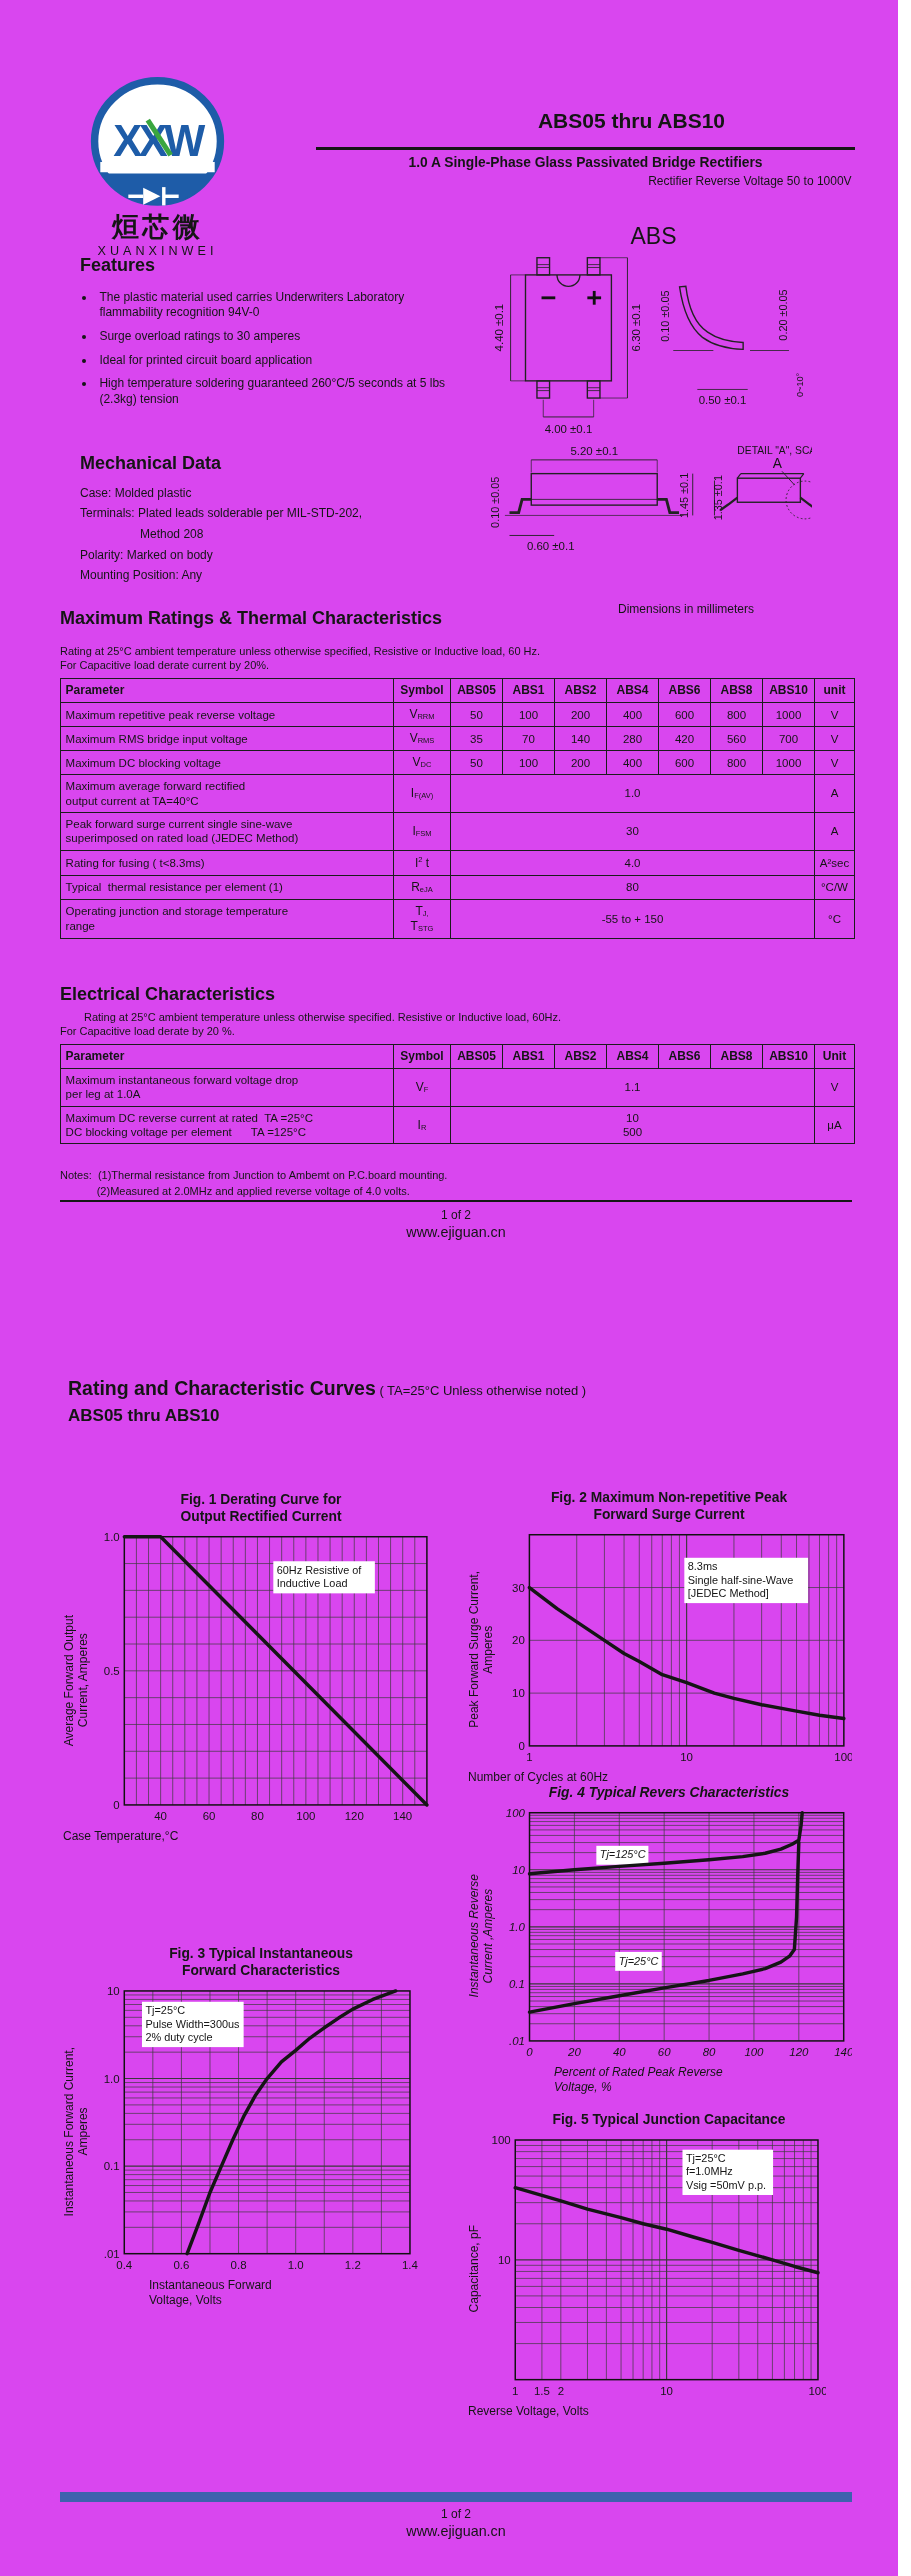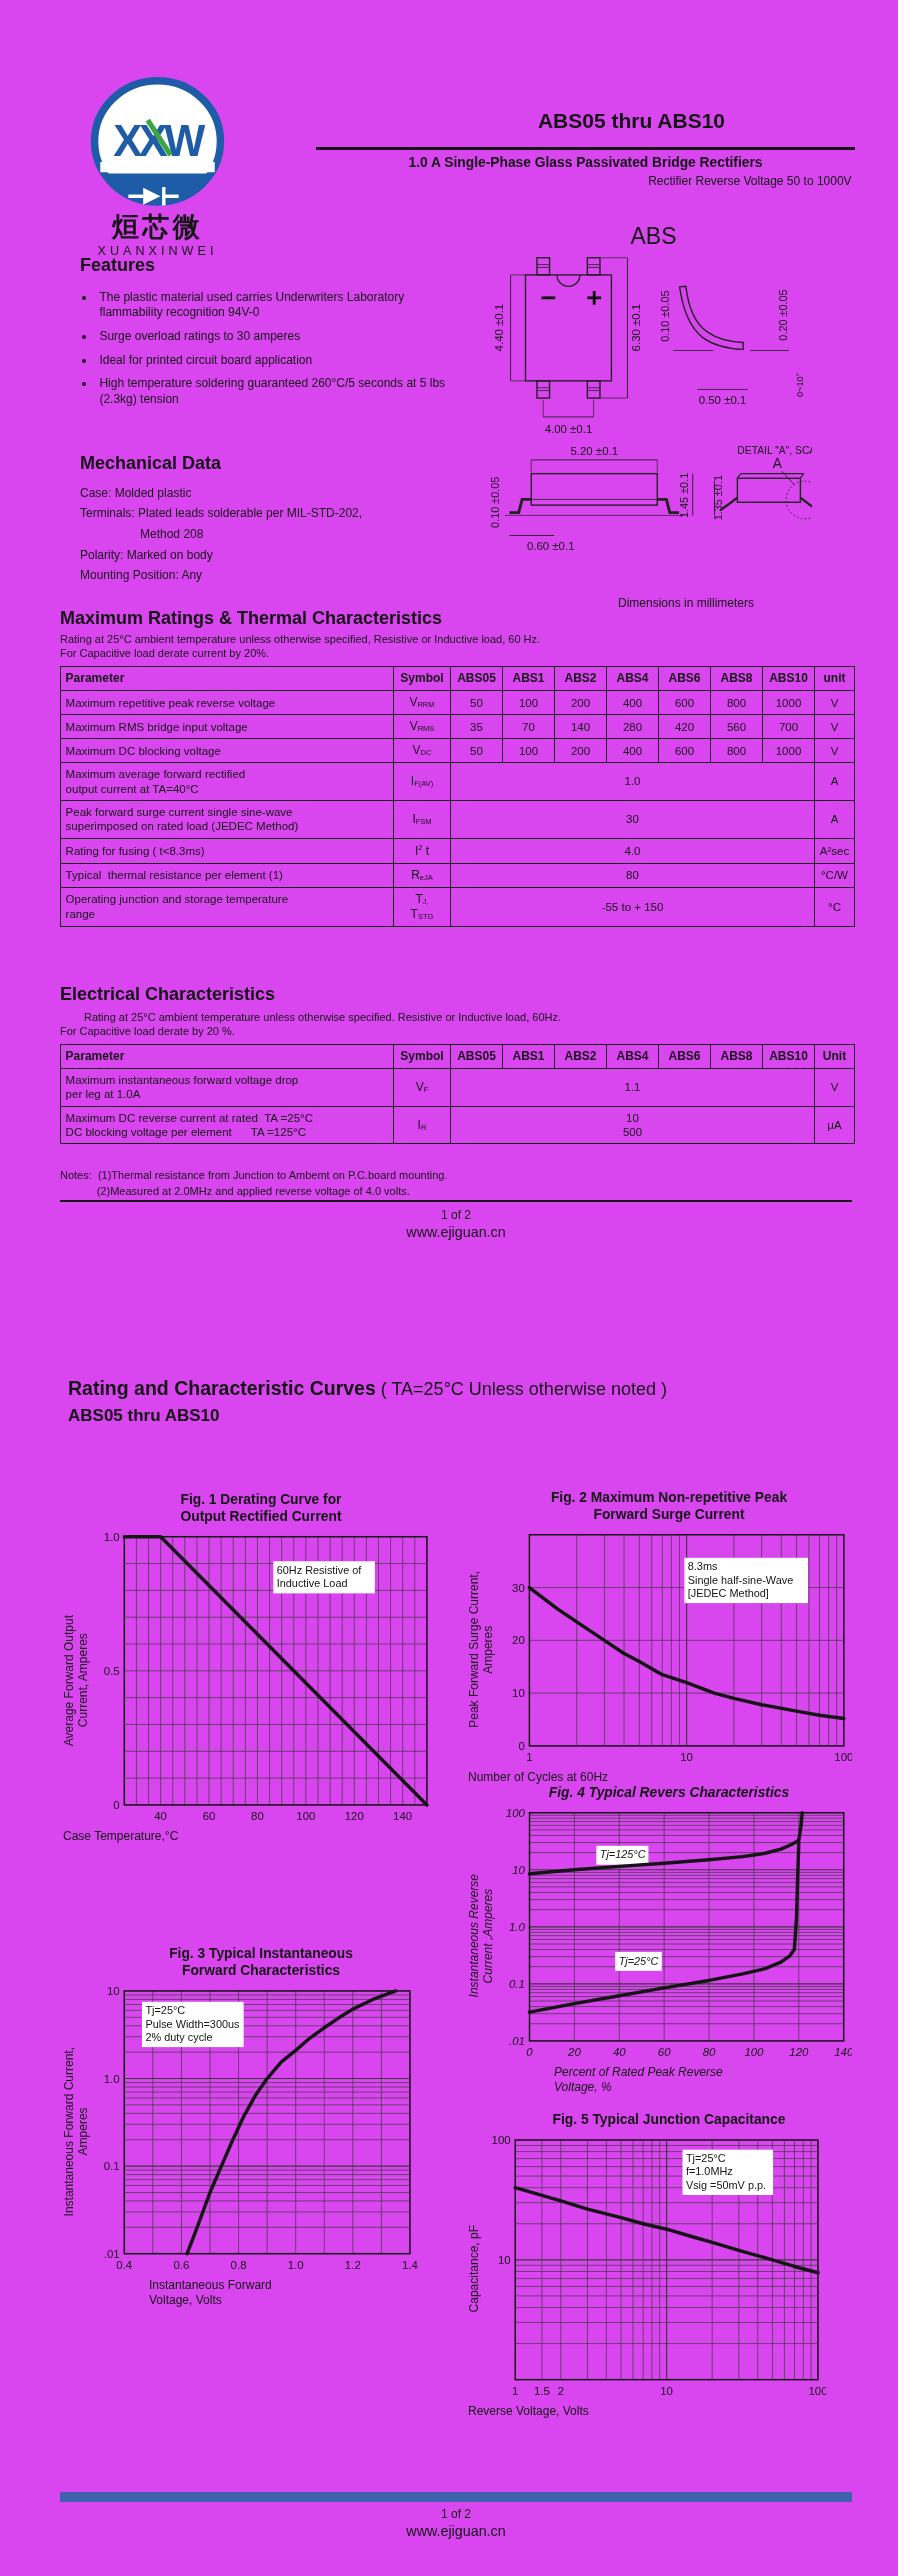--- a/index.html
+++ b/index.html
@@ -30,21 +30,21 @@
   table.dt td.p{text-align:left;white-space:pre-wrap;}
   table.dt td.sym{font-size:12px;}
   .sub{font-size:7.5px;vertical-align:-1.1px;}
   .sup{font-size:7.5px;vertical-align:super;}
   .notes{margin-top:24px;}
   .notes div{font-size:11px;white-space:pre-wrap;line-height:1.45;}
   
   .footer-text{font-size:12px;text-align:center;}
   
   .p2-title{font-size:19.5px;font-weight:bold;}
-  .p2-cond{font-size:18px;font-weight:normal;}
+  .p2-cond{font-size:13px;font-weight:normal;}
   .p2-sub{font-size:17px;font-weight:bold;margin-top:5.7px;}
   
   .fig{position:absolute;}
   .fig-title{font-size:13.8px;font-weight:bold;text-align:center;line-height:1.25;margin-bottom:5.7px;}
   .fig-body{display:flex;align-items:center;}
   .ylab{writing-mode:vertical-rl;transform:rotate(180deg);font-size:12px;line-height:1.15;
         text-align:center;flex:none;}
   .xlab{font-size:12px;line-height:1.25;}
   .xlab.center{text-align:left;}
   .dim-caption{font-size:12px;text-align:center;}
@@ -164,26 +164,26 @@
         <rect x="430" y="58" width="110" height="42" fill="none" stroke="#222" stroke-width="2.4"></rect>
         <line x1="436" y1="50" x2="546" y2="50" stroke="#222" stroke-width="2"></line>
         <line x1="430" y1="58" x2="436" y2="50" stroke="#222" stroke-width="2"></line>
         <line x1="540" y1="58" x2="546" y2="50" stroke="#222" stroke-width="2"></line>
         <path d="M430,92 L414,104 L400,114" fill="none" stroke="#222" stroke-width="4"></path>
         <path d="M540,92 L556,104 L570,114" fill="none" stroke="#222" stroke-width="4"></path>
         <circle cx="548" cy="96" r="33" fill="none" stroke="#222" stroke-width="1.6" stroke-dasharray="3,4"></circle>
         <text x="500" y="40" fill="#151515" font-family="Liberation Sans, sans-serif" font-size="24" text-anchor="middle">A</text>
         <line x1="508" y1="46" x2="530" y2="70" stroke="#222" stroke-width="1.6"></line>
       </svg>
-    <div class="dim-caption" style="margin-top:3px;padding-left:69px;">Dimensions in millimeters</div>
+    <div class="dim-caption" style="margin-top:9px;padding-left:69px;">Dimensions in millimeters</div>
   </div>
 
   <div class="abs" style="left:60px;top:608px;width:792px;">
     <h2 class="sec">Maximum Ratings &amp; Thermal Characteristics</h2>
-    <div class="note-line" style="margin-top:3px;">Rating at 25°C ambient temperature unless otherwise specified, Resistive or Inductive load, 60 Hz.</div>
+    <div class="note-line" style="margin-top:15px;">Rating at 25°C ambient temperature unless otherwise specified, Resistive or Inductive load, 60 Hz.</div>
     <div class="note-line">For Capacitive load derate current by 20%.</div>
     <div>
         <table class="dt">
           <colgroup>
             <col style="width: 333px;">
             <col style="width: 57px;">
             <col style="width: 52px;">
             <col style="width: 52px;">
             <col style="width: 52px;">
             <col style="width: 52px;">

